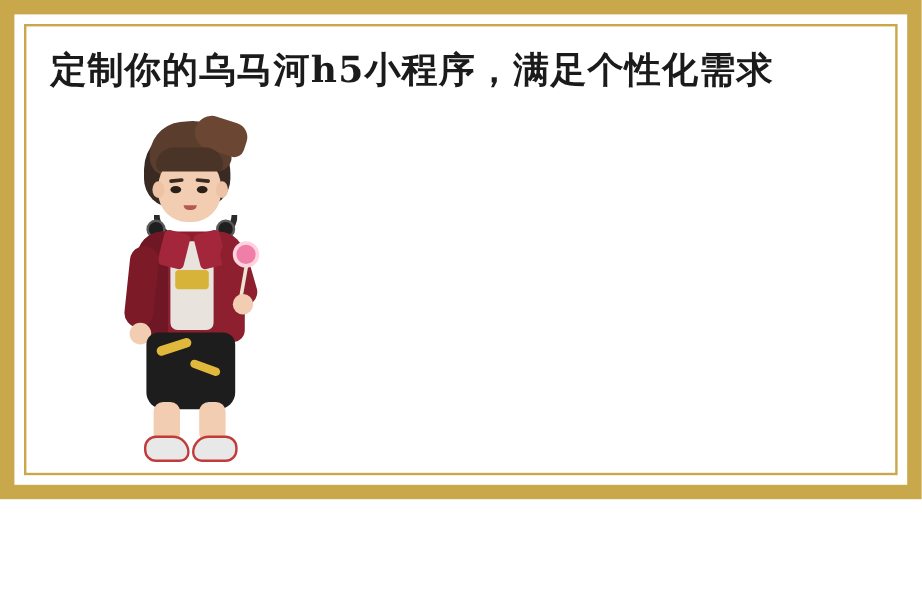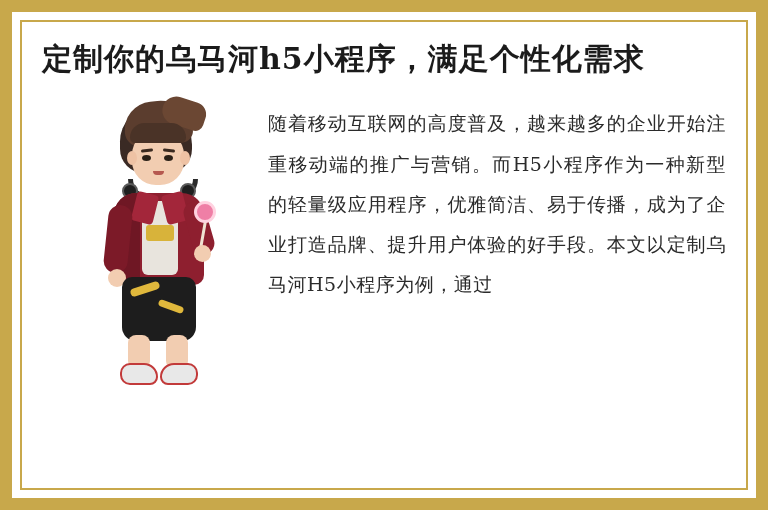--- a/index.html
+++ b/index.html
@@ -10,21 +10,21 @@
     width: 768px;
     height: 510px;
     background: #ffffff;
     font-family: "Liberation Sans", sans-serif;
     overflow: hidden;
   }
 
   .page {
     position: relative;
     width: 768px;
-    height: 510px;
+    height: 416px;
     box-sizing: border-box;
     background: #ffffff;
     border: 12px solid #c8a84b;
   }
 
   .inner-frame {
     position: absolute;
     left: 8px;
     top: 8px;
     right: 8px;
@@ -222,17 +222,16 @@
           <div class="shorts"></div>
           <div class="shorts-stripe-a"></div>
           <div class="shorts-stripe-b"></div>
           <div class="leg-l"></div>
           <div class="leg-r"></div>
           <div class="shoe-l"></div>
           <div class="shoe-r"></div>
         </div>
       </div>
 
-      <p class="paragraph">随着移动互联网的高度普及，越来越多的企业开始注重移动端的推广与营销。而H5小程序作为一种新型的轻量级应用程序，优雅简洁、易于传播，成为了企业打造品牌、提升用户体验的好手段。本文以定制乌马河H5小程序为例，通过</p>
 
     </div>
   </div>
 </div>
 
 </body></html>

